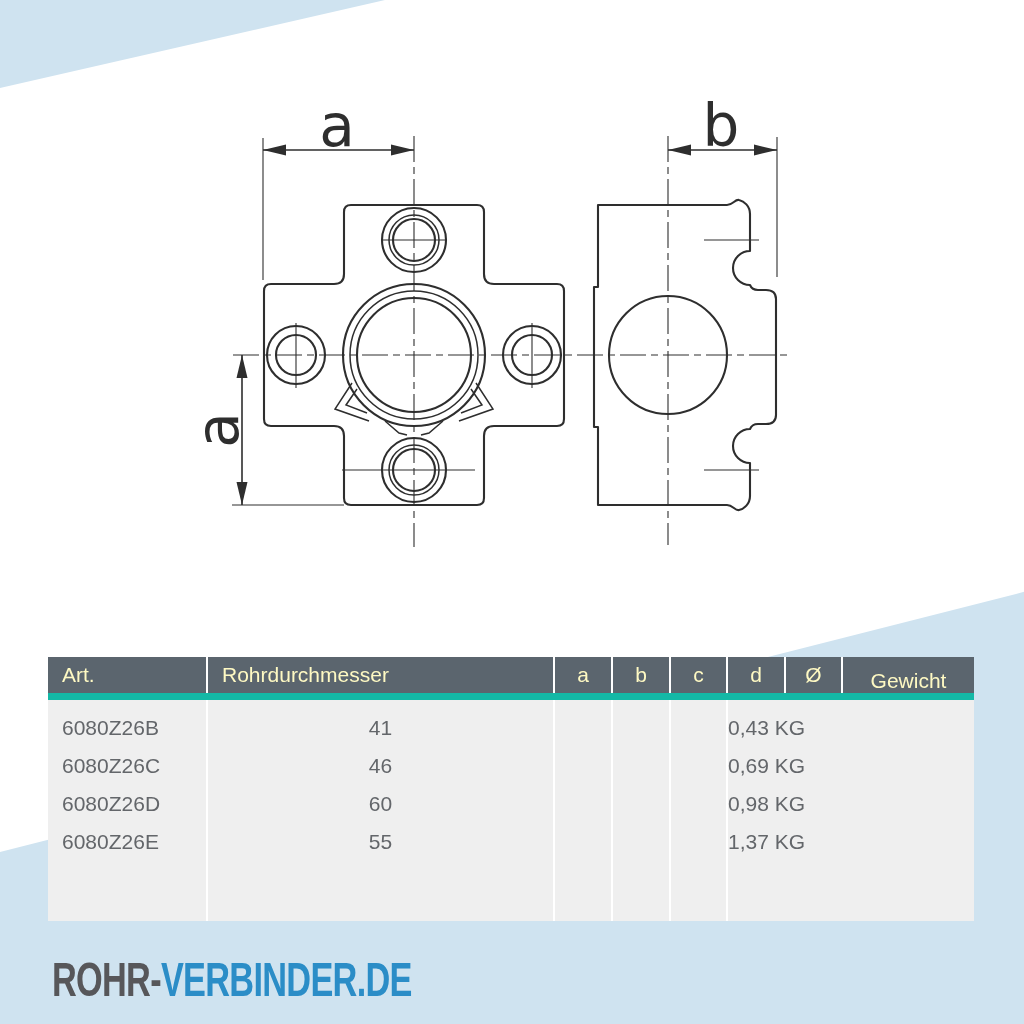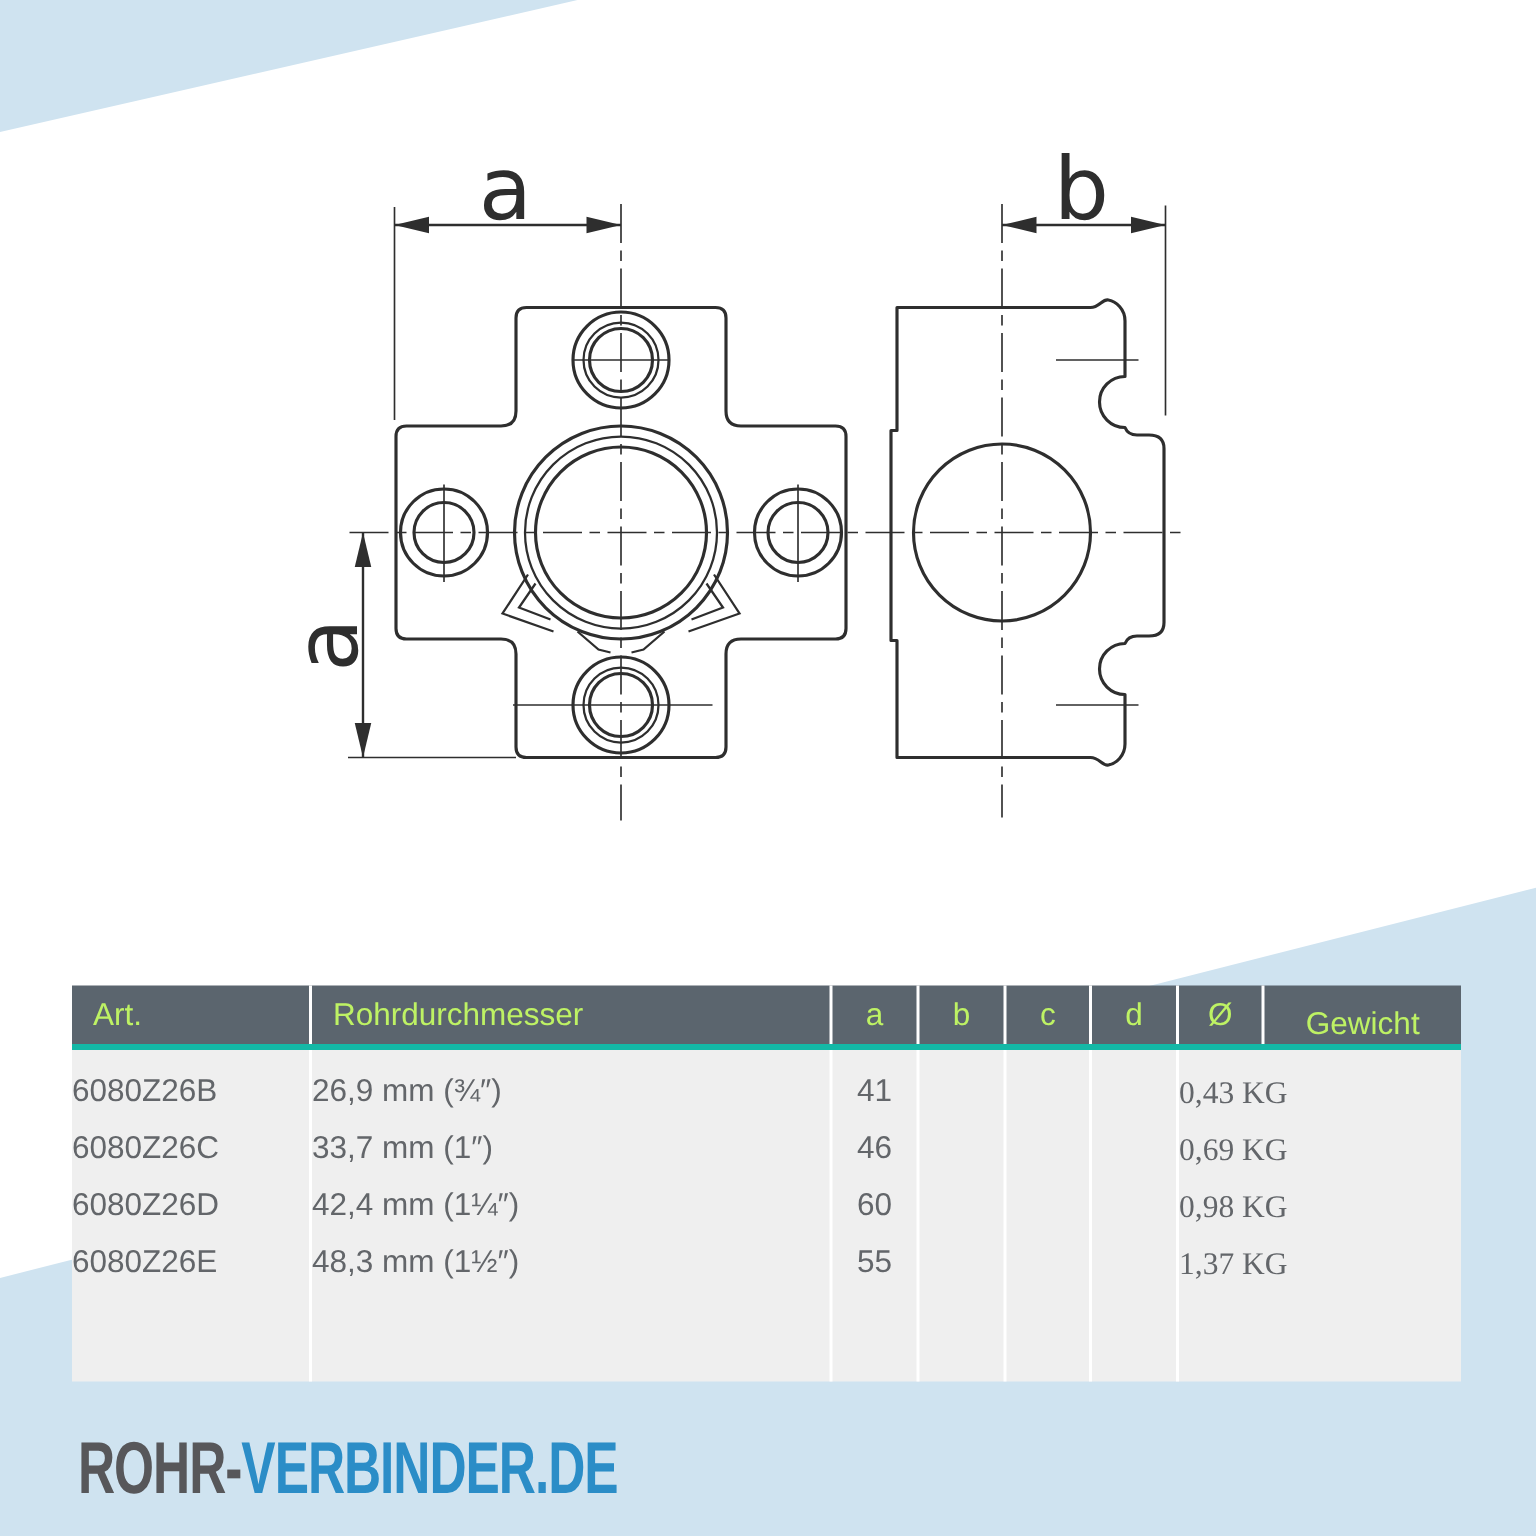--- a/index.html
+++ b/index.html
@@ -28,36 +28,36 @@
   .crosshair  { stroke:#2e2e2e; stroke-width:1.1; fill:none; }
   .dimline  { stroke:#2e2e2e; stroke-width:1.6; fill:none; }
   .extline  { stroke:#2e2e2e; stroke-width:1.1; fill:none; }
   .arrow    { fill:#2e2e2e; stroke:none; }
   .dimlabel { font-family:"DejaVu Sans", sans-serif; font-size:58px; fill:#2e2e2e; text-anchor:middle; }
 
   
   .spec-table { position:absolute; left:48px; top:657px; width:926px; height:266px; font-size:21px; }
   .thead {
     display:grid; grid-template-columns:160px 347px 58px 58px 57px 58px 57px 131px;
-    height:43px; background:#5b656e; color:#bef264; border-bottom:4px solid #14b8a6;
+    height:43px; background:#5b656e; color:#fef9c3; border-bottom:7px solid #14b8a6;
   }
   .thead .cell {
     display:flex; align-items:center; justify-content:center; border-right:2px solid #ffffff;
   }
   .thead .cell:last-child { border-right:none;margin-top:12px; }
   .thead .cell.left { justify-content:flex-start; padding-left:14px; }
   .tbody {
     display:grid; grid-template-columns:160px 347px 58px 58px 57px 58px 57px 131px;
     height:221px; background:#efefef; color:#63666a;
   }
   .col { border-right:2px solid #ffffff; padding-top:9px; display:flex; flex-direction:column; }
   .col:last-child { border-right:none; }
   .col .val { height:38px; line-height:38px; text-align:center; white-space:nowrap; }
-  .col.left  .val { text-align:left; }
-  .col.right .val { text-align:right; padding-right:16px;font-family:Liberation Serif, serif; }
+  .col.left  .val { text-align:left; padding-left:14px; }
+  .col.right .val { text-align:right; padding-right:16px; }
 
   
   .logo {
     position:absolute; left:52px; top:951px;
     font-weight:bold; font-size:49px; letter-spacing:-1px; white-space:nowrap;
     transform:scaleX(0.70); transform-origin:0 0;
   }
   .logo .p1 { color:#57575a; }
   .logo .p2 { color:#2b8dc7; }
 </style>
@@ -171,26 +171,20 @@
       <div class="cell">Ø</div>
       <div class="cell">Gewicht</div>
     </div>
     <div class="tbody">
       <div class="col left">
         <div class="val">6080Z26B</div>
         <div class="val">6080Z26C</div>
         <div class="val">6080Z26D</div>
         <div class="val">6080Z26E</div>
       </div>
-      <div class="col left">
-        <div class="val">26,9 mm (¾″)</div>
-        <div class="val">33,7 mm (1″)</div>
-        <div class="val">42,4 mm (1¼″)</div>
-        <div class="val">48,3 mm (1½″)</div>
-      </div>
       <div class="col">
         <div class="val">41</div>
         <div class="val">46</div>
         <div class="val">60</div>
         <div class="val">55</div>
       </div>
       <div class="col">
         <div class="val"></div>
         <div class="val"></div>
         <div class="val"></div>

